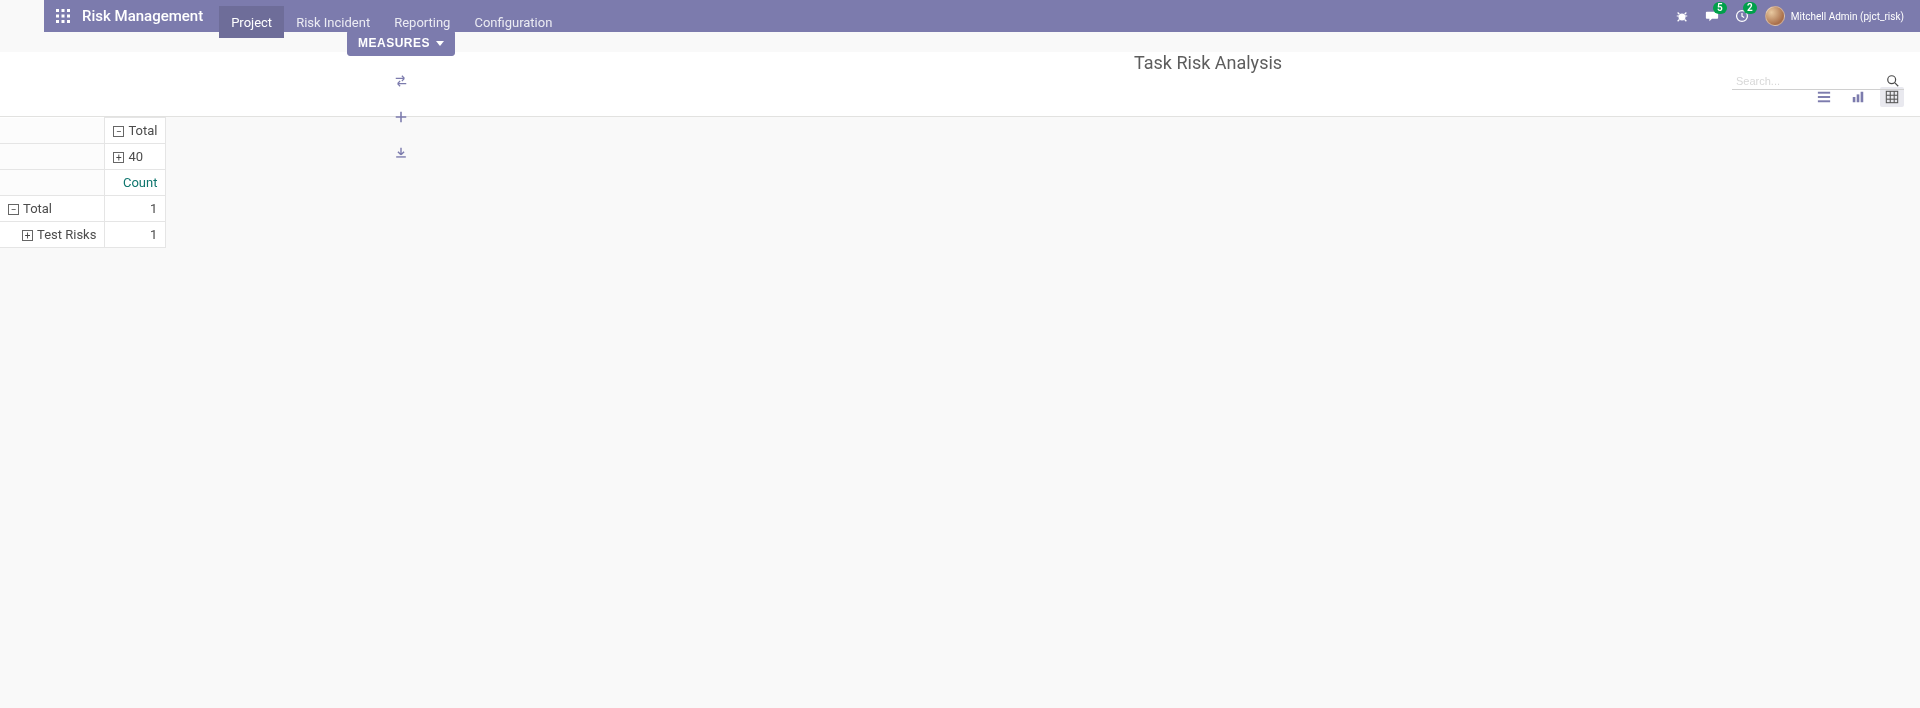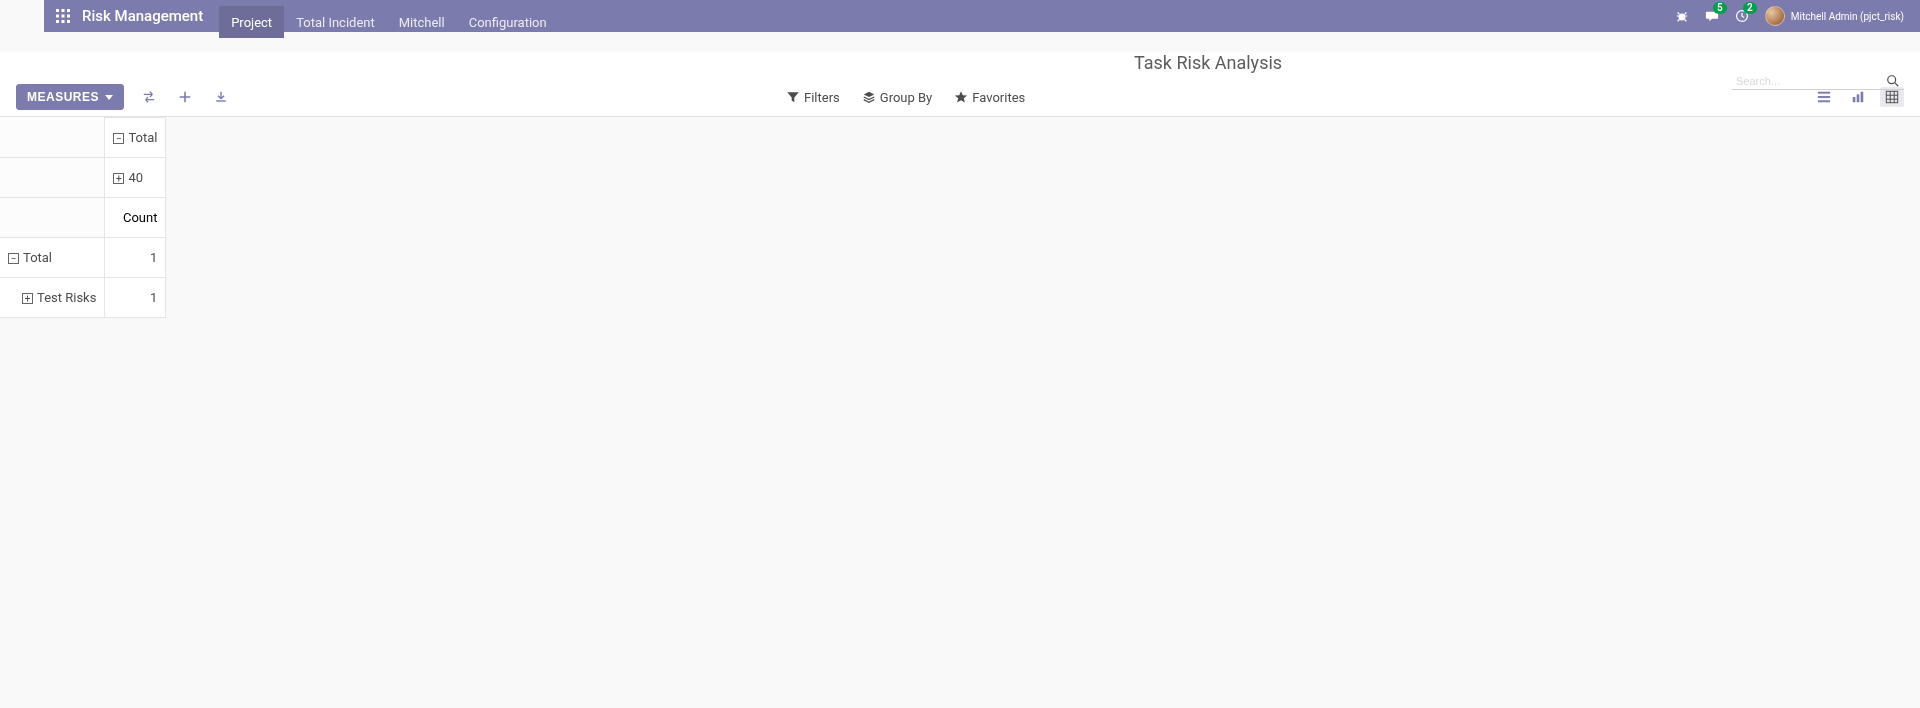--- a/index.html
+++ b/index.html
@@ -136,20 +136,21 @@
     display: flex;
     align-items: center;
     height: 38px;
     padding: 0 16px;
   }
   .cp-left {
     display: flex;
     align-items: center;
     gap: 14px;
     width: 770px;
+    flex-direction: column;
   }
   .measures-btn {
     background: #7c7bad;
     color: #fff;
     border: 1px solid #7c7bad;
     border-radius: 3px;
     padding: 5px 10px;
     font-size: 12px;
     font-weight: 600;
     letter-spacing: 0.5px;
@@ -200,29 +201,29 @@
   .pivot-area {
     padding: 0;
   }
   table.pivot {
     border-collapse: collapse;
     font-size: 13px;
     background: #fff;
   }
   table.pivot th, table.pivot td {
     border: 1px solid #e5e5e5;
-    padding: 12px 8px;
+    padding: 5px 8px;
     text-align: right;
     white-space: nowrap;
   }
   table.pivot th { font-weight: 400; }
   .pivot-empty { background: #fcfcfc; border-left: none !important; border-top: none !important; }
   .pivot-row-header { text-align: left !important; cursor: pointer; }
   .pivot-indent { padding-left: 22px !important; text-align: right !important; margin-left: 32px; }
-  .pivot-count-label { text-align: right; color: #000000; }
+  .pivot-count-label { text-align: right; color: #0f766e; }
   .toggle-sq {
     display: inline-block;
     width: 11px;
     height: 11px;
     border: 1px solid #666;
     line-height: 9px;
     font-size: 10px;
     text-align: center;
     margin-right: 4px;
     color: #444;
@@ -254,22 +255,22 @@
         <rect x="6.5" y="6.5" width="3" height="3"></rect>
         <rect x="12" y="6.5" width="3" height="3"></rect>
       <rect x="1" y="12" width="3" height="3"></rect>
         <rect x="6.5" y="12" width="3" height="3"></rect>
         <rect x="12" y="12" width="3" height="3"></rect>
     </svg>
   </div>
   <div class="navbar-brand">Risk Management</div>
   <div class="navbar-menu">
     <div class="navbar-menu-item active">Project</div>
-    <div class="navbar-menu-item">Total Incident</div>
-    <div class="navbar-menu-item">Mitchell</div>
+    <div class="navbar-menu-item">Risk Incident</div>
+    <div class="navbar-menu-item">Reporting</div>
     <div class="navbar-menu-item">Configuration</div>
   </div>
   <div class="navbar-spacer"></div>
   <div class="navbar-systray">
     <div class="systray-item">
       <svg class="ic" viewBox="0 0 16 16">
         <circle cx="8" cy="9" r="4"></circle>
           <path d="M8 2 L8 5"></path>
           <path d="M2 8 L5 8 M11 8 L14 8 M3 4 L5 6 M13 4 L11 6 M3 14 L5 12 M13 14 L11 12" stroke="currentColor" stroke-width="1.4" fill="none"></path>
       </svg>
@@ -327,42 +328,20 @@
         </svg>
       </span>
       <span class="icon-btn">
         <svg class="ic" viewBox="0 0 16 16">
           <path d="M8 2 V10 M8 10 L4.5 6.5 M8 10 L11.5 6.5" fill="none" stroke="currentColor" stroke-width="1.6"></path>
           <path d="M2.5 12.5 H13.5" stroke="currentColor" stroke-width="1.6"></path>
         </svg>
       </span>
     </div>
 
-    <div class="cp-middle">
-      <div class="search-option">
-        <svg class="ic" viewBox="0 0 16 16">
-          <path d="M1.5 2.5 H14.5 L9.5 8.5 V14 L6.5 12 V8.5 Z"></path>
-        </svg>
-        <span>Filters</span>
-      </div>
-      <div class="search-option">
-        <svg class="ic" viewBox="0 0 16 16">
-          <path d="M8 2 L14 5 L8 8 L2 5 Z"></path>
-          <path d="M2 8 L8 11 L14 8" fill="none" stroke="currentColor" stroke-width="1.3"></path>
-          <path d="M2 11 L8 14 L14 11" fill="none" stroke="currentColor" stroke-width="1.3"></path>
-        </svg>
-        <span>Group By</span>
-      </div>
-      <div class="search-option">
-        <svg class="ic" viewBox="0 0 16 16">
-          <path d="M8 1.5 L10 6 L15 6.3 L11.2 9.5 L12.4 14.3 L8 11.7 L3.6 14.3 L4.8 9.5 L1 6.3 L6 6 Z"></path>
-        </svg>
-        <span>Favorites</span>
-      </div>
-    </div>
 
     <div class="cp-right">
       <span class="view-switch">
         <svg class="ic" viewBox="0 0 16 16">
           <rect x="1" y="2" width="14" height="2.2"></rect>
             <rect x="1" y="6.9" width="14" height="2.2"></rect>
             <rect x="1" y="11.8" width="14" height="2.2"></rect>
         </svg>
       </span>
       <span class="view-switch">

